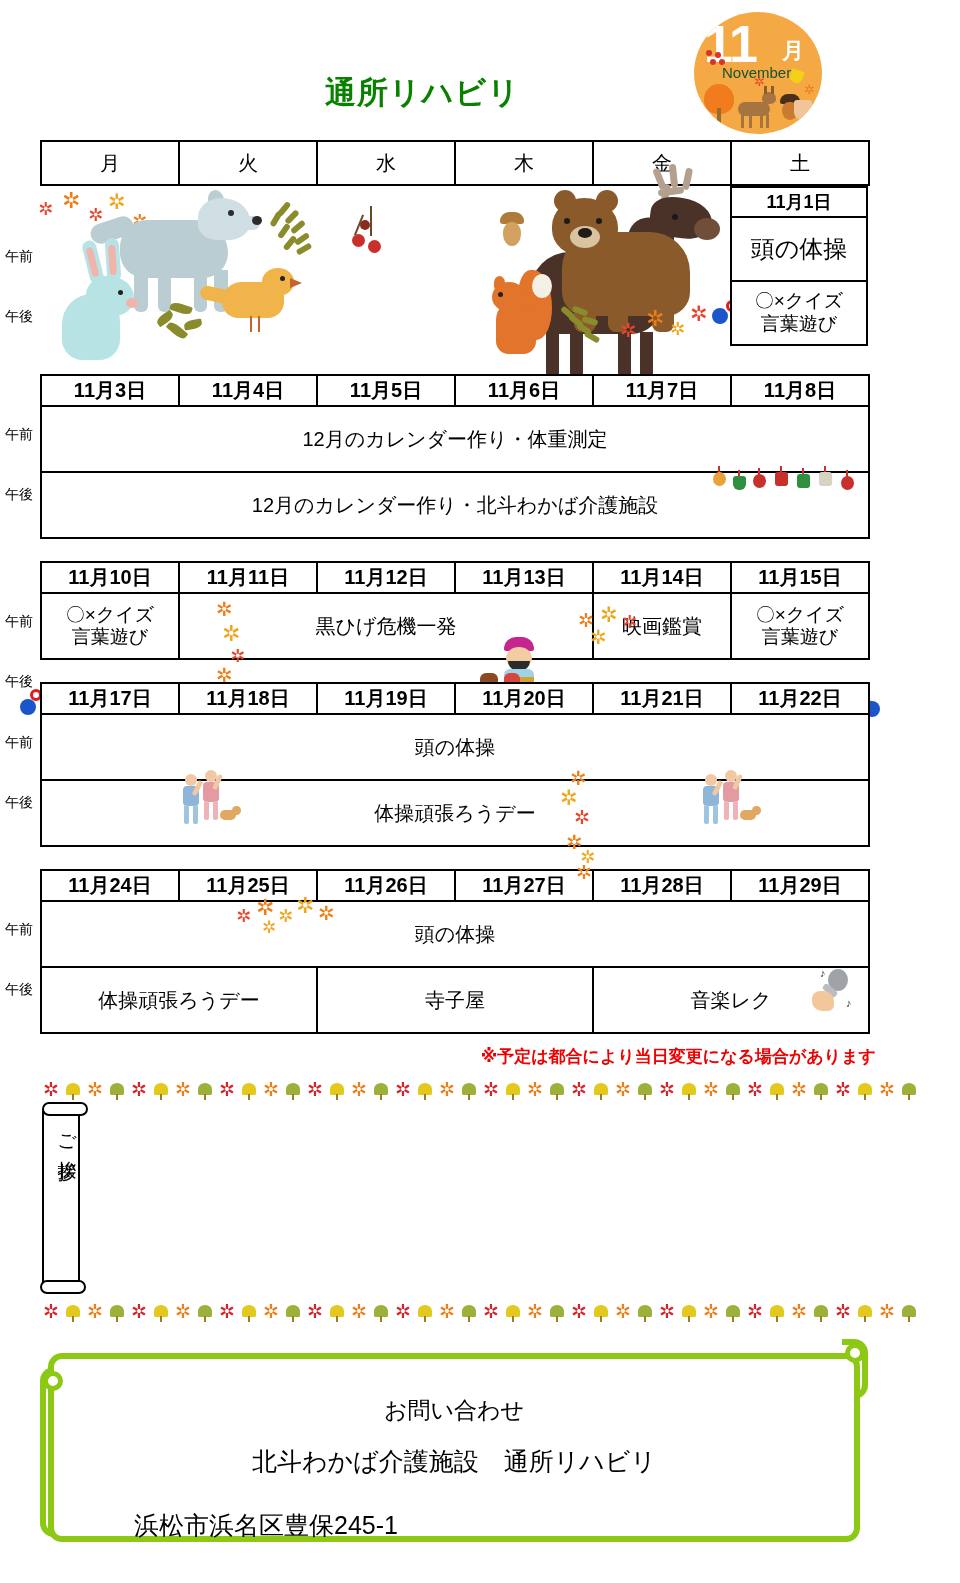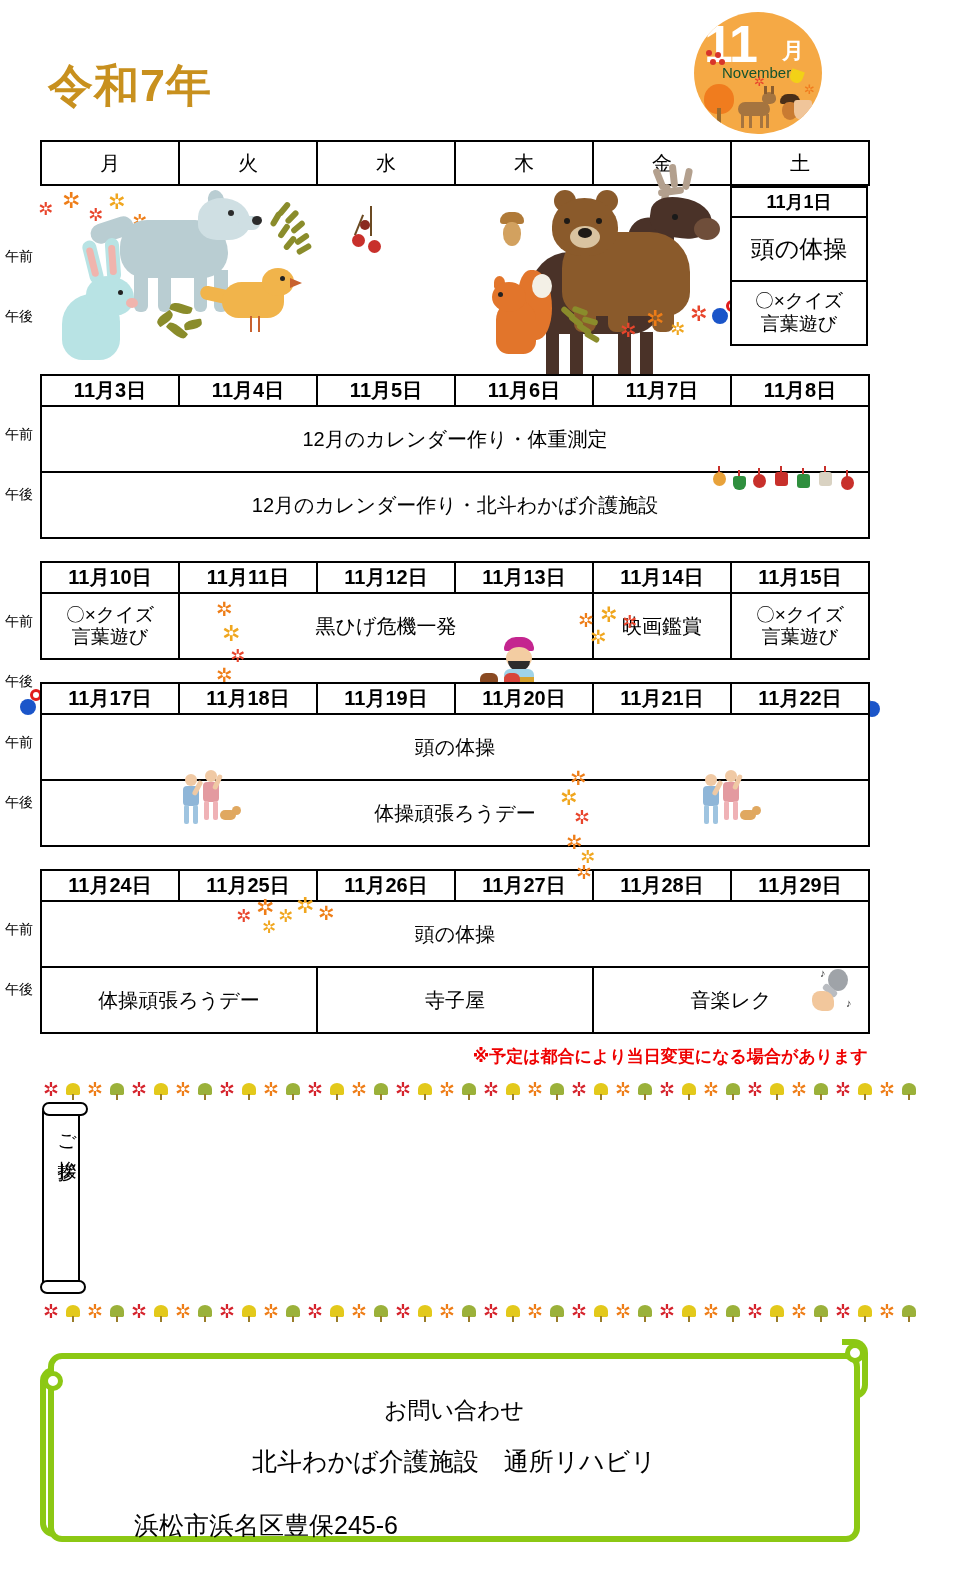--- a/index.html
+++ b/index.html
@@ -479,21 +479,21 @@
   
   .mic { position: absolute; width: 40px; height: 44px; }
   .mic .head { position: absolute; left: 16px; top: 0; width: 20px; height: 22px; border-radius: 50%; background: #9fa3a8; }
   .mic .stick { position: absolute; left: 10px; top: 18px; width: 16px; height: 7px; background: #b9bcc1; transform: rotate(40deg); border-radius: 3px; }
   .mic .hand { position: absolute; left: 0px; top: 22px; width: 22px; height: 20px; background: #f2c79c; border-radius: 8px 10px 6px 10px; }
   .mic .note { position: absolute; font-size: 11px; color: #333; }
 
   
   .notice {
     position: absolute;
-    right: 92px;
+    right: 84px;
     top: 1045px;
     font-size: 17px;
     font-weight: bold;
     color: #ee0000;
     white-space: nowrap;
   }
 
   
   .leaf-border {
     position: absolute;
@@ -620,21 +620,21 @@
   .f2 { top: 86px; font-size: 25px; }
   .f-addr { position: absolute; left: 80px; top: 150px; font-size: 25px; }
   .f-tel  { position: absolute; left: 486px; top: 150px; font-size: 25px; white-space: nowrap; }
   .tel-label { font-size: 19px; letter-spacing: 0.5px; }
   .tel-t { font-size: 25px; }
 </style>
 </head>
 <body>
 
 <div class="header">
-  <div class="title-era">令和7年</div>
+  <div class="title-service">通所リハビリ</div>
 
   <div class="month-badge">
     <div class="badge-num">11</div>
     <div class="badge-getsu">月</div>
     <div class="badge-en">November</div>
 
     <div class="badge-berry">
       <i style="left:0;top:0"></i>
         <i style="left:9px;top:2px"></i>
         <i style="left:4px;top:9px"></i>
@@ -1390,17 +1390,17 @@
       <div class="lb-ginkgo" style="background: rgb(155, 177, 58);"></div>
     </div>
   </div>
 
 <div class="footer-box">
   <div class="curl curl-left"></div>
   <div class="curl curl-right"></div>
   <div class="footer-frame">
     <div class="footer-line f2">北斗わかば介護施設　通所リハビリ</div>
     <div class="footer-line f1">お問い合わせ</div>
-    <div class="f-addr">浜松市浜名区豊保245-6</div>
+    <div class="f-addr">浜松市浜名区豊保245-1</div>
   </div>
   <div class="curl-knob knob-left"></div>
   <div class="curl-knob knob-right"></div>
 </div>
 
 </body></html>

